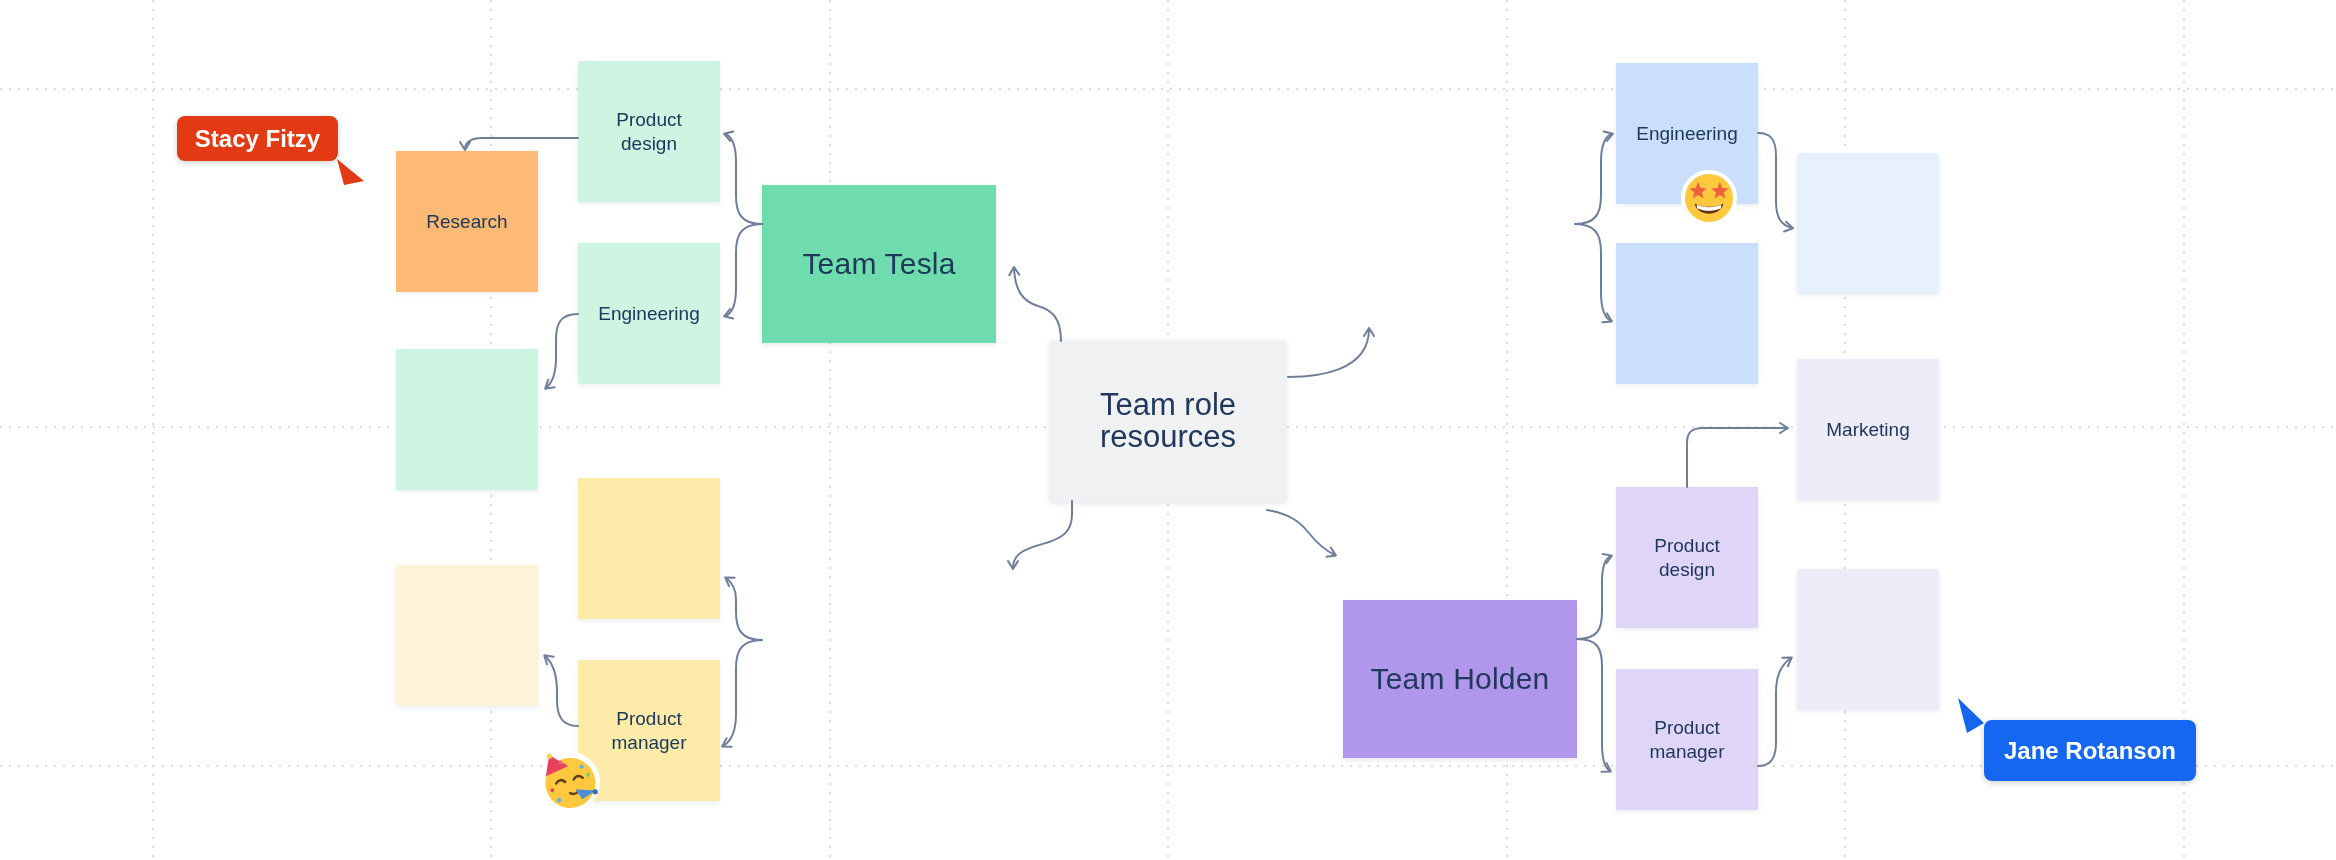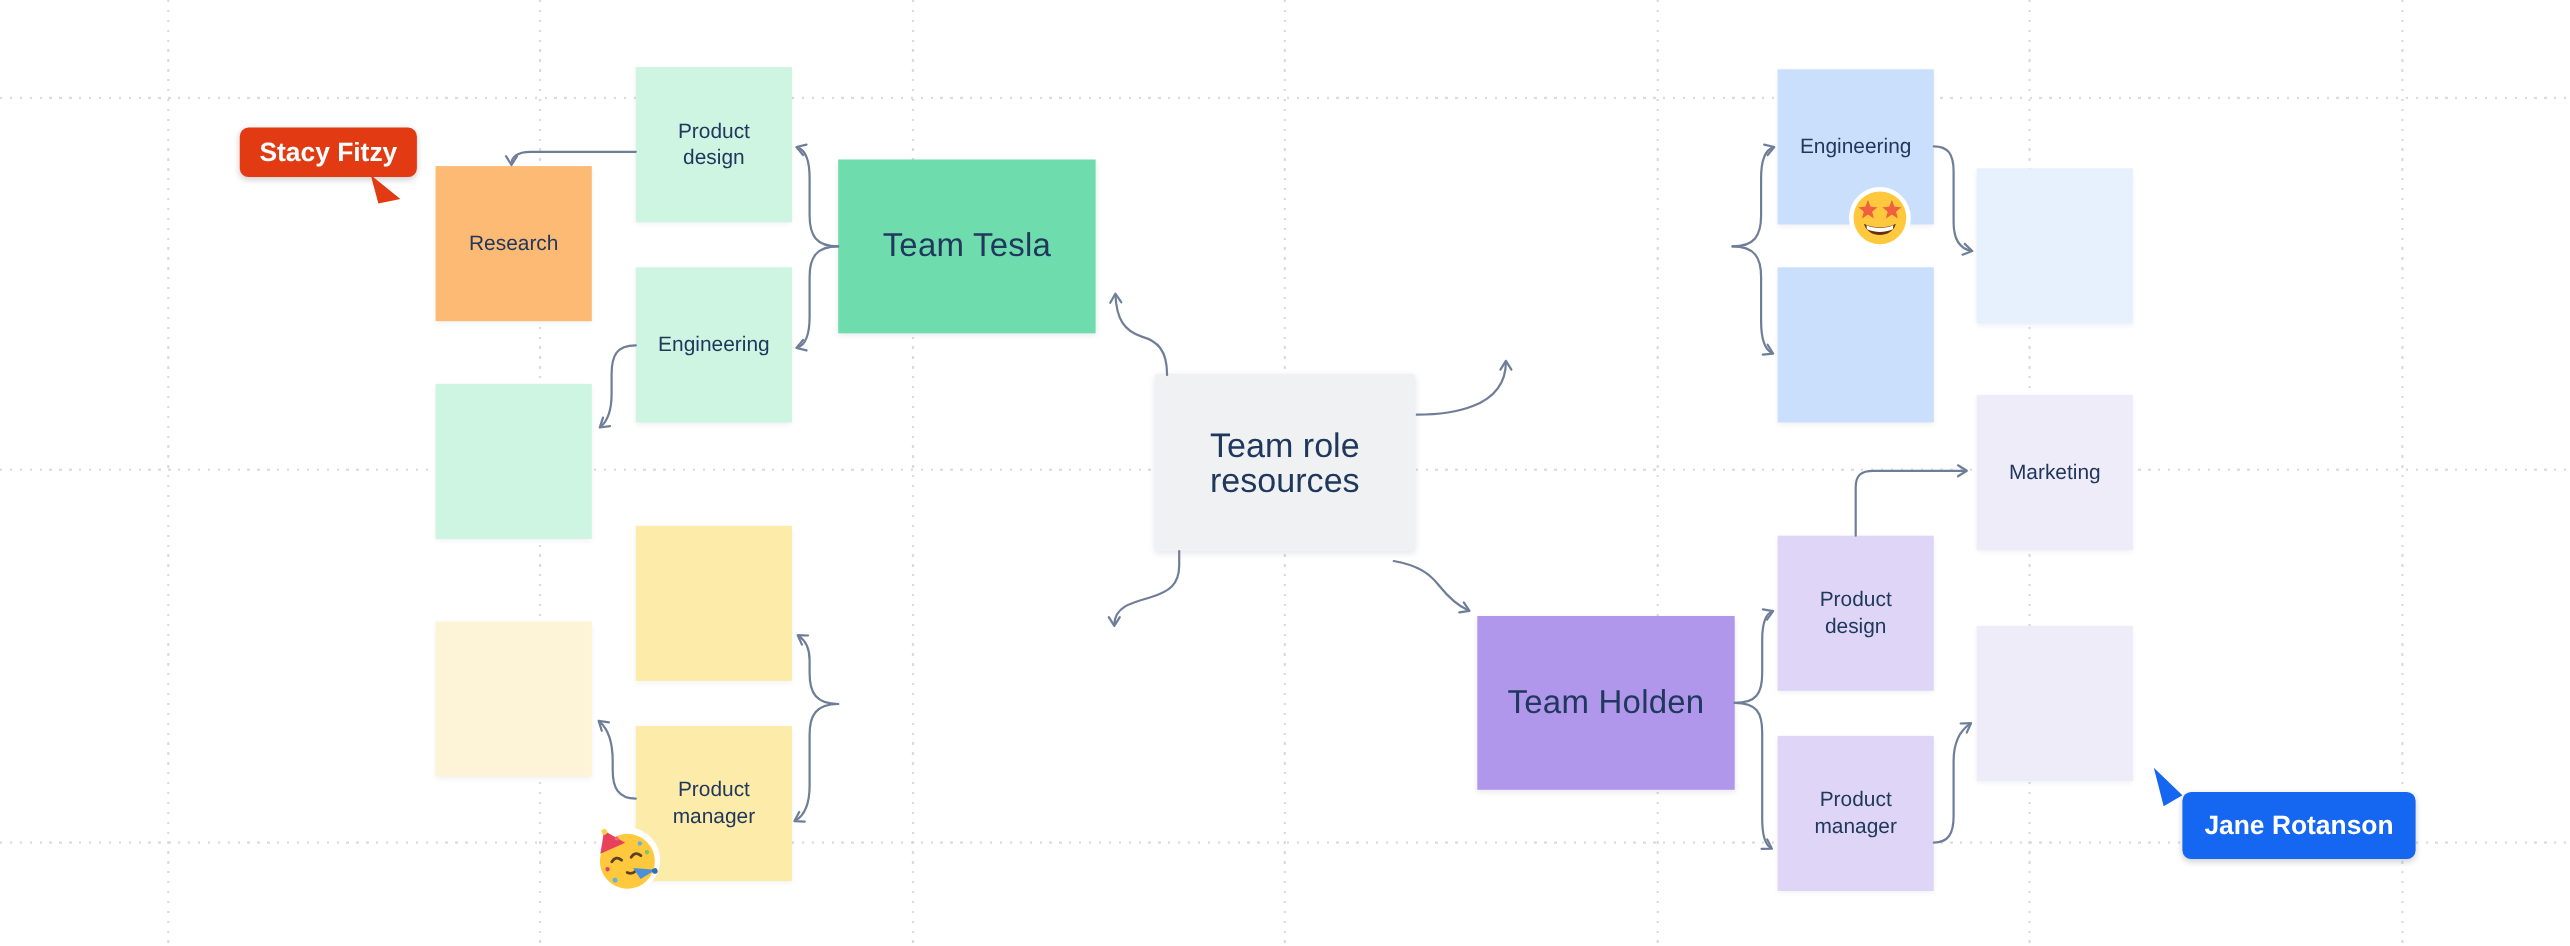--- a/index.html
+++ b/index.html
@@ -8,21 +8,21 @@
     background:#FFFFFF;
     font-family:"Liberation Sans", sans-serif;
   }
   .grid-v{position:absolute;top:0;width:2px;height:860px;z-index:1;
     background:repeating-linear-gradient(to bottom,#DBDBDB 0 2px,transparent 2px 9px);}
   .grid-h{position:absolute;left:0;height:2px;width:2336px;z-index:1;
     background:repeating-linear-gradient(to right,#DBDBDB 0 2px,transparent 2px 9px);}
   .node{position:absolute;display:flex;align-items:center;justify-content:center;
     text-align:center;color:#20385C;z-index:2;}
   .team{width:234px;height:158px;font-size:30px;letter-spacing:.2px;
-    box-shadow:0 2px 5px rgba(16,36,94,.10);}
+    box-shadow:0 2px 5px rgba(16,36,94,.10);margin-top:40px;}
   .center-node{width:236px;height:161px;font-size:31px;line-height:32px;
     box-shadow:0 2px 6px rgba(16,36,94,.12);padding:0 30px;box-sizing:border-box;}
   .sticky{width:142px;height:141px;font-size:19px;line-height:24px;
     padding:0 10px;box-sizing:border-box;
     box-shadow:0 2px 5px rgba(16,36,94,.08);}
   .connectors{position:absolute;left:0;top:0;z-index:4;pointer-events:none;}
   .cursor-label{position:absolute;z-index:6;display:flex;align-items:center;justify-content:center;
     color:#fff;font-weight:bold;font-size:24px;border-radius:8px;
     box-shadow:0 2px 6px rgba(0,0,0,.18);}
   .cursor-arrow{position:absolute;z-index:6;}
@@ -151,21 +151,21 @@
       <path d="M30,44 Q34,47 38,44" stroke="#5F4022" stroke-width="2.4" fill="none" stroke-linecap="round"></path>
       <polygon fill="#4A90D9" points="36,41 56,46 41,52"></polygon>
       <circle cx="55" cy="47" r="2.6" fill="#2F6DB5"></circle>
       <circle cx="46" cy="20" r="2" fill="#58B4E8"></circle>
       <circle cx="51" cy="29" r="2" fill="#7BC86C"></circle>
       <circle cx="13" cy="38" r="2" fill="#E8415C"></circle>
       <circle cx="18" cy="49" r="2.2" fill="#58B4E8"></circle>
     </svg>
   </div>
 
-  <div class="cursor-label" style="left: 177px; top: 116px; width: 161px; height: 45px; background-color: rgb(226, 58, 18); margin-left: 41px;">
+  <div class="cursor-label" style="left: 177px; top: 116px; width: 161px; height: 45px; background-color: rgb(226, 58, 18);">
     <span>Stacy Fitzy</span>
   </div>
   <div class="cursor-arrow" style="left:336px;top:158px">
     <svg width="30" height="30" viewBox="0 0 30 30">
         <polygon points="1,1 28,23 8,27" fill="#E23A12"></polygon>
       </svg>
   </div>
 
   <div class="cursor-arrow" style="left:1955px;top:697px">
     <svg width="32" height="38" viewBox="0 0 32 38">

